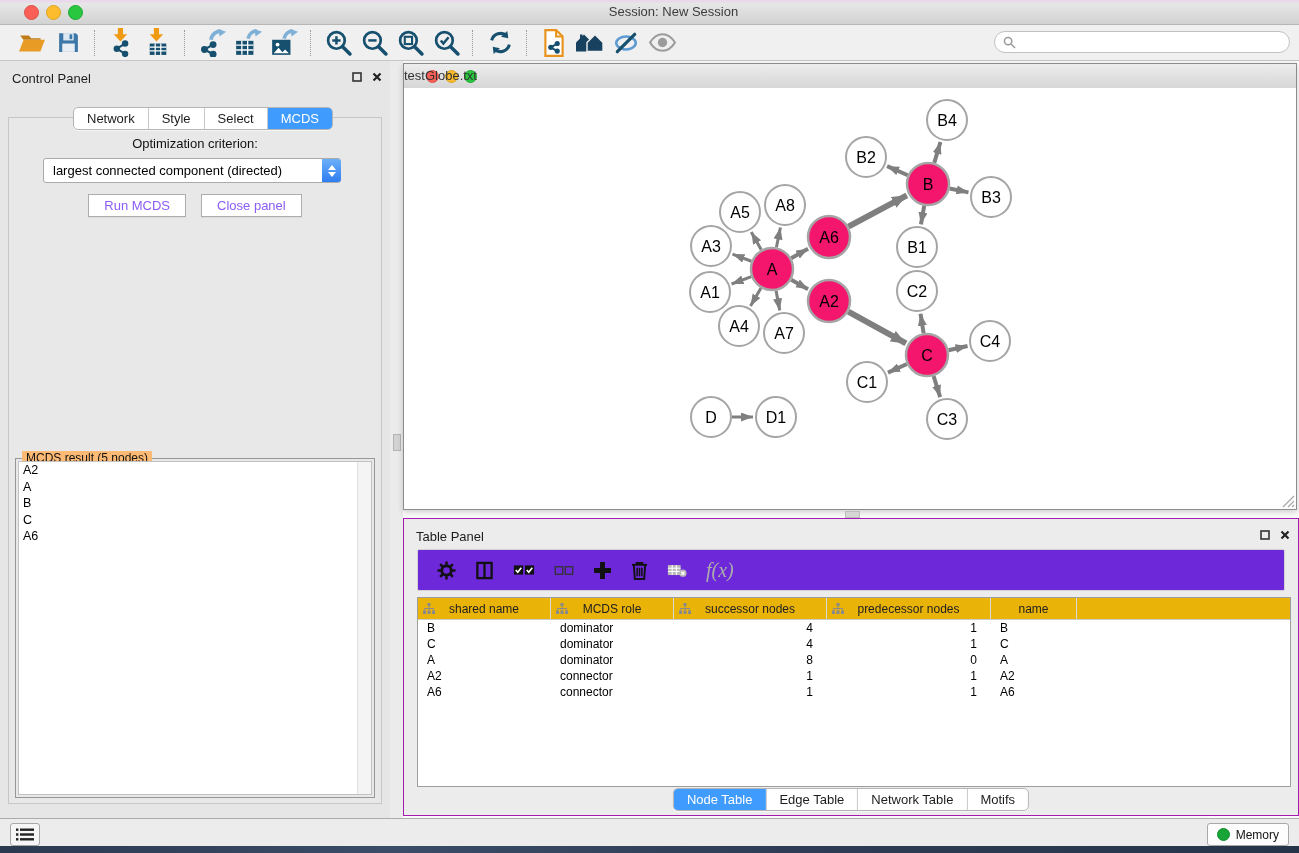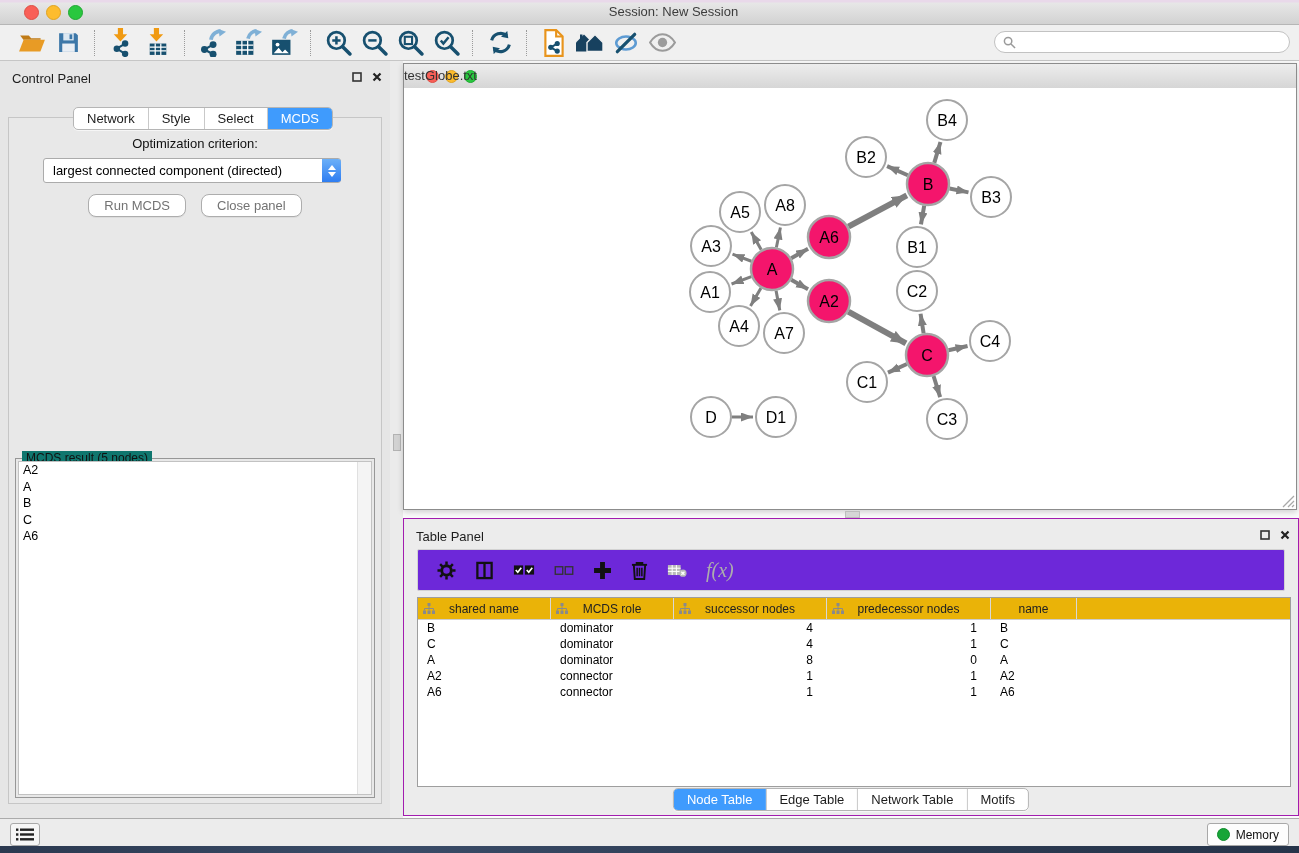--- a/index.html
+++ b/index.html
@@ -42,24 +42,24 @@
   #opt-select{position:absolute;left:34px;right:40px;top:40px;height:23px;background:#fff;border:1px solid #ababab;
     border-radius:3px;display:flex;align-items:center;font-size:13px;gap:32px;}
   #opt-select .sel-text{flex:1;padding-left:9px;white-space:nowrap;overflow:hidden;}
   .stepper{width:19px;height:23px;margin-right:-1px;border-radius:0 3px 3px 0;
     background:linear-gradient(180deg,#6cb0f8 0,#2e7df1 100%);display:flex;flex-direction:column;
     align-items:center;justify-content:center;gap:2px;}
   .stepper i{width:0;height:0;border-left:4px solid transparent;border-right:4px solid transparent;}
   .stepper .up{border-bottom:5px solid #fff;}
   .stepper .dn{border-top:5px solid #fff;}
   #cp-buttons{position:absolute;left:0;right:0;top:76px;display:flex;justify-content:center;gap:15px;}
-  .mac-btn{background:#fff;border:1px solid #adadad;border-radius:8px;font-size:13px;color:#737373;
+  .mac-btn{background:#fff;border:1px solid #adadad;border-radius:0;font-size:13px;color:#8b5cf6;
     padding:3px 15px;box-shadow:0 1px 0 rgba(0,0,0,.05);}
   #result-box{position:absolute;left:6px;right:6px;bottom:5px;height:338px;border:1px solid #979797;}
-  #result-title{position:absolute;top:-8px;left:6px;background:#0f766e;padding:0 4px;font-size:12px;color:#111;}
+  #result-title{position:absolute;top:-8px;left:6px;background:#fdba74;padding:0 4px;font-size:12px;color:#111;}
   #result-list{position:absolute;left:2px;right:2px;top:2px;bottom:2px;background:#fff;border:1px solid #c2c2c2;overflow:hidden;}
   #result-scroll{position:absolute;top:0;bottom:0;right:0;width:13px;background:#f4f4f4;border-left:1px solid #e0e0e0;}
   .result-item{font-size:12.5px;color:#000;line-height:16.5px;padding-left:4px;}
 
   
   #mdi{position:absolute;left:403px;top:61px;width:896px;height:757px;background:#fbfbfb;}
   #v-divider{position:absolute;left:390px;top:61px;width:13px;height:757px;background:#ebebeb;}
   #v-grip{position:absolute;left:393px;top:434px;width:6px;height:15px;background:#d2d2d2;border:1px solid #b3b3b3;}
   #h-grip{position:absolute;left:845px;top:511px;width:13px;height:5px;background:#d6d6d6;border:1px solid #bdbdbd;}
 

